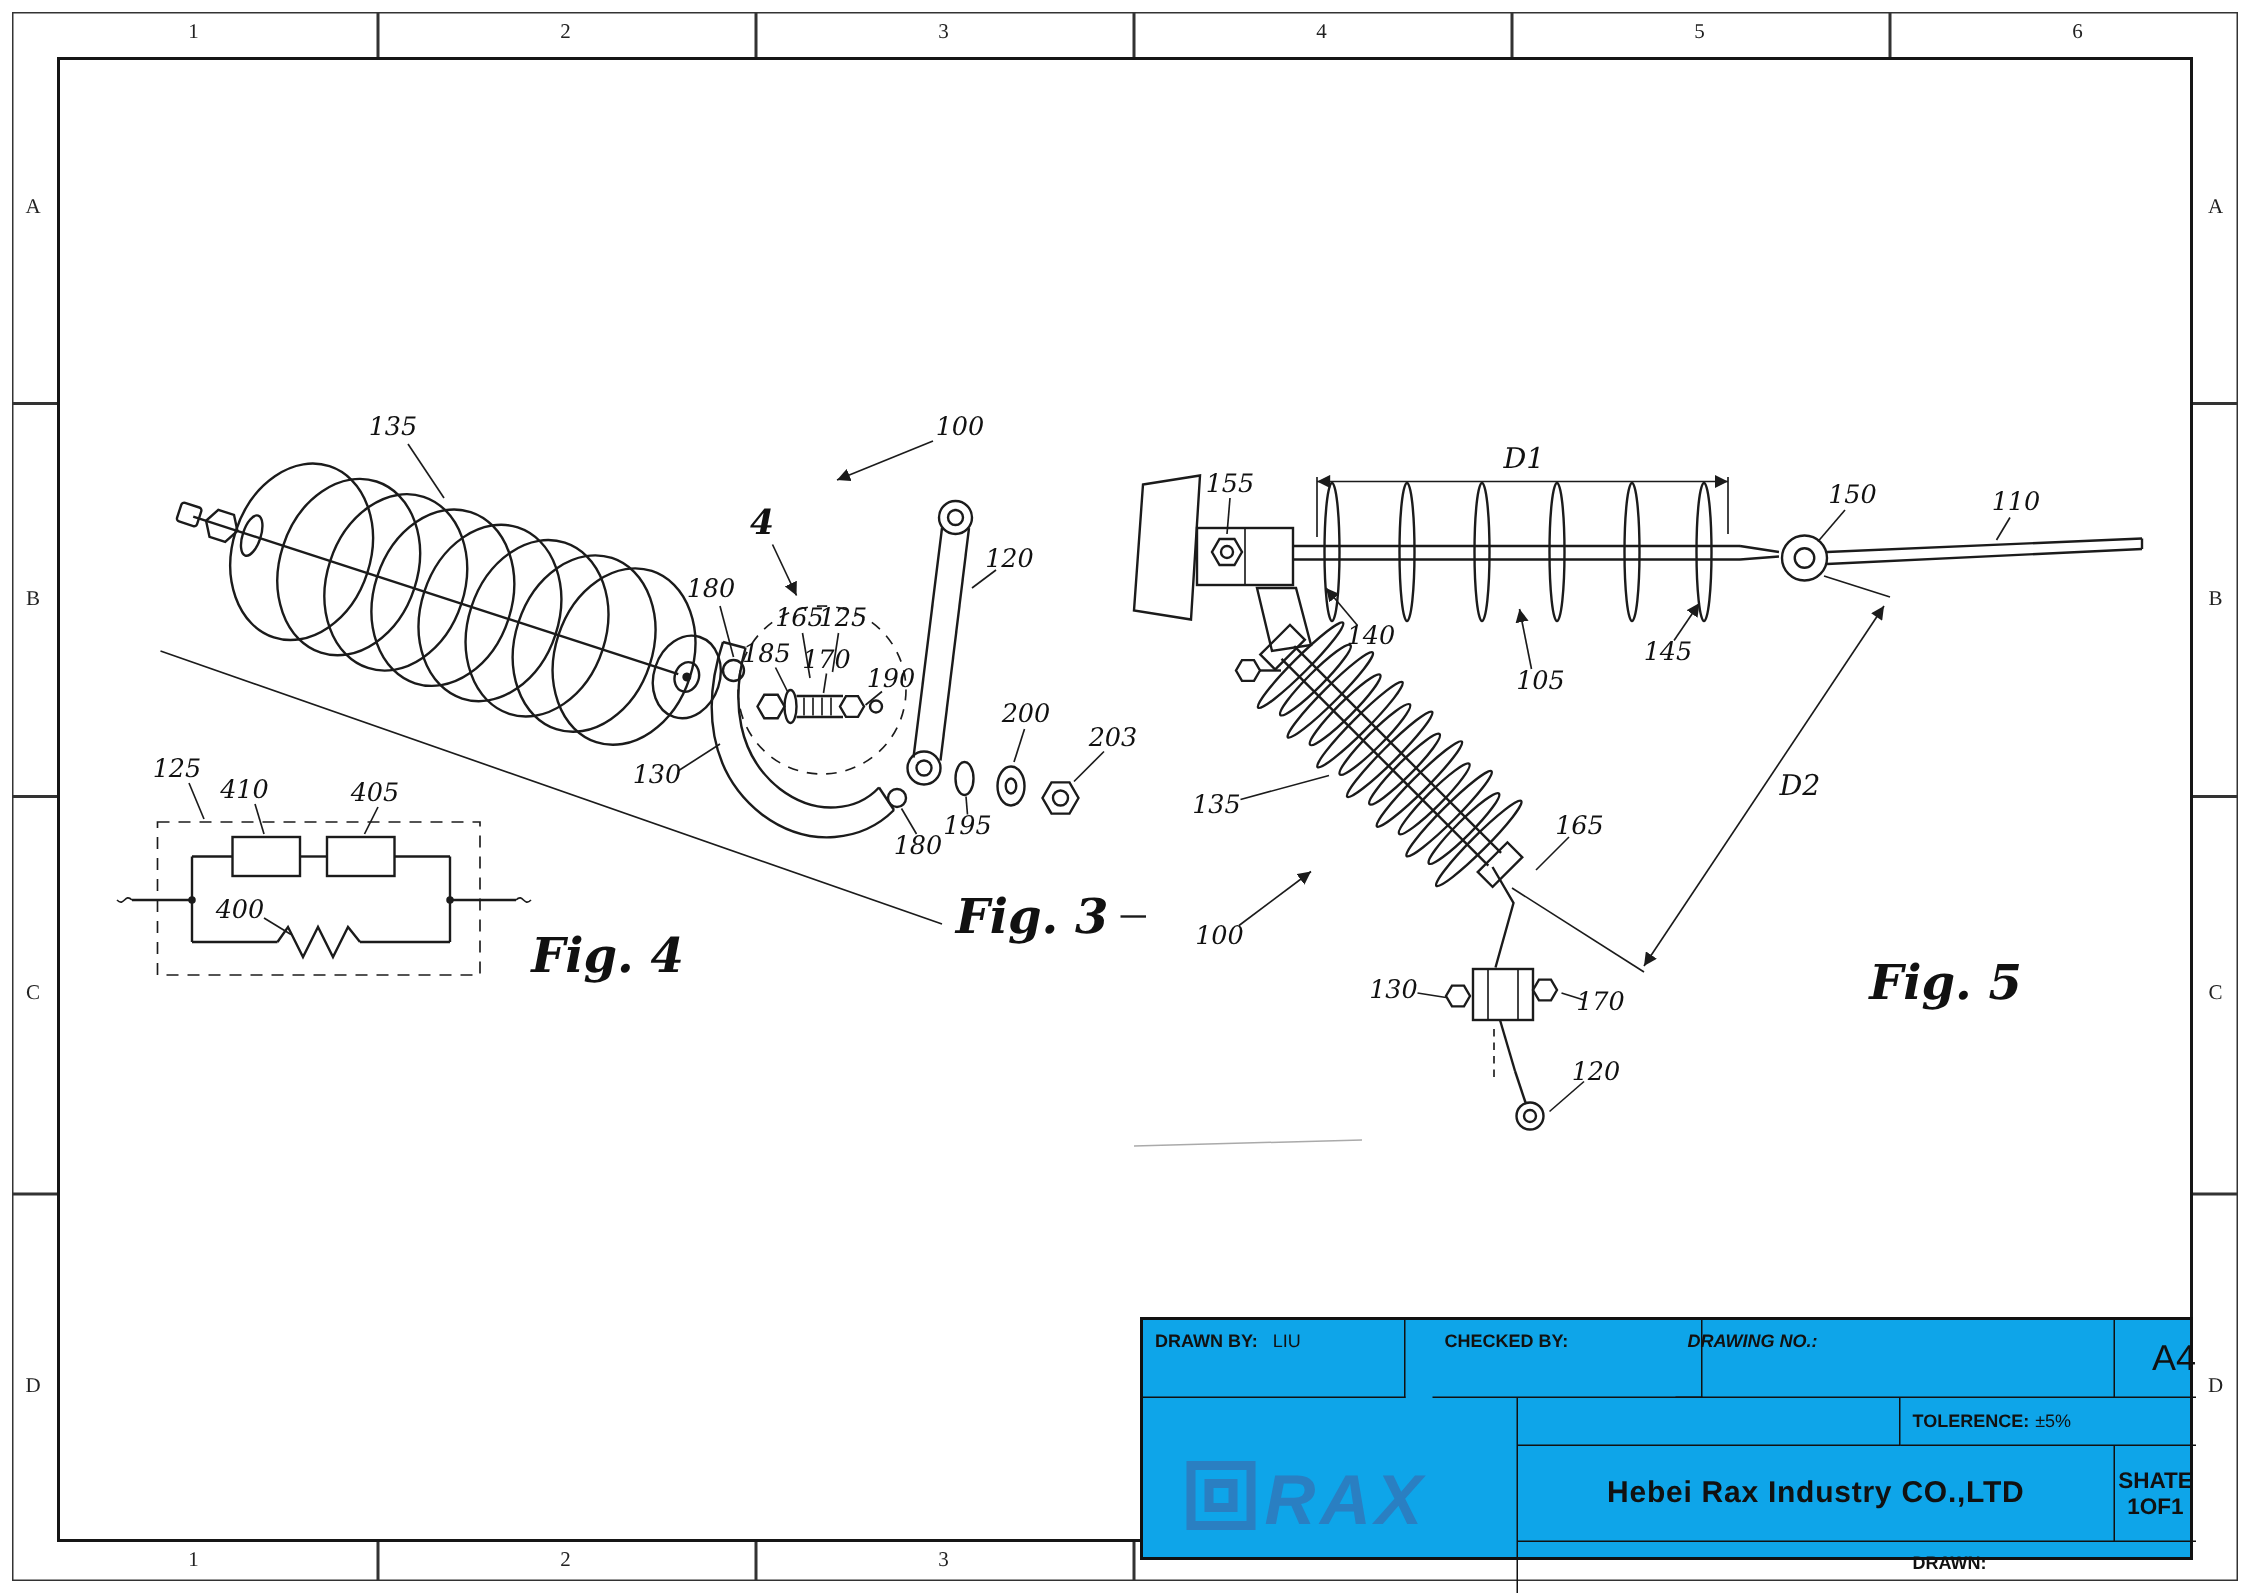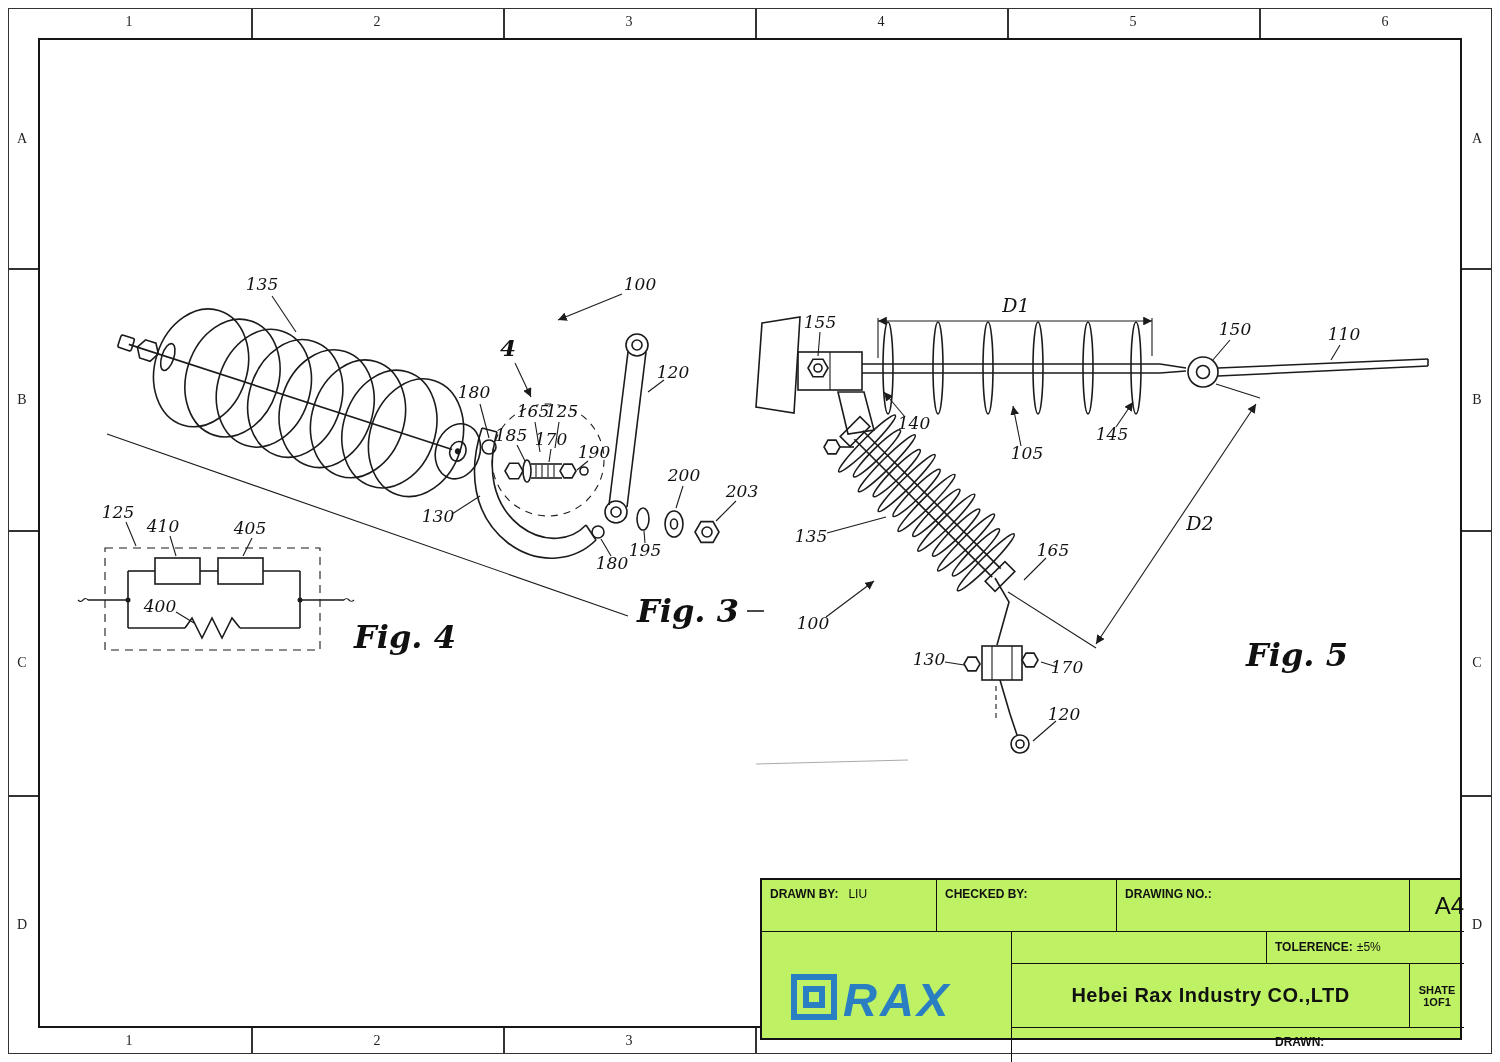--- a/index.html
+++ b/index.html
@@ -15,31 +15,31 @@
   
   .ln{stroke:#1b1b1b;stroke-width:1.6;fill:none;}
   .thin{stroke:#1b1b1b;stroke-width:1.1;fill:none;}
   .leader{stroke:#1b1b1b;stroke-width:1.1;fill:none;}
   .faint{stroke:#aaa;stroke-width:1;fill:none;}
   .ref{font-family:"DejaVu Serif",serif;font-style:italic;font-size:17px;fill:#111;text-anchor:middle;}
   .refbig{font-family:"DejaVu Serif",serif;font-style:italic;font-weight:bold;font-size:23px;fill:#111;text-anchor:middle;}
   .figcap{font-family:"DejaVu Serif",serif;font-style:italic;font-weight:bold;font-size:32px;fill:#111;text-anchor:middle;}
   .dim{font-family:"DejaVu Serif",serif;font-style:italic;font-size:19px;fill:#111;text-anchor:middle;}
   
-  .title-block{left:760px;top:878px;width:702px;height:162px;background:#bef264;
+  .title-block{left:760px;top:878px;width:702px;height:162px;background:#0ea5e9;
                border:2px solid #111;box-sizing:border-box;z-index:5;}
   .tb-cell{position:absolute;box-sizing:border-box;}
   .bR{border-right:1.5px solid #111;}
   .bB{border-bottom:1.5px solid #111;}
   .tb-label{font-size:12px;font-weight:bold;padding:7px 8px;display:inline-block;}
   .tb-value{font-size:12px;padding:7px 2px;display:inline-block;}
   .a4-cell{display:flex;align-items:center;justify-content:flex-end;font-size:24px;}
   .company-cell{display:flex;align-items:center;justify-content:center;
                 font-size:20px;font-weight:bold;letter-spacing:.5px;white-space:nowrap;}
-  .sheet-cell{display:flex;align-items:center;justify-content:center;font-size:11px;font-weight:bold;text-align:center;}
+  .sheet-cell{display:flex;align-items:center;justify-content:center;font-size:15px;font-weight:bold;text-align:center;}
   .logo-cell{display:flex;align-items:center;justify-content:center;font-style:italic;}
 </style>
 </head>
 <body>
 
 <div class="abs outer-frame"></div>
 <div class="abs inner-frame"></div>
 
 <div>
   <div class="abs tickv" style="left:251px;top:8px;height:30px;"></div>
@@ -306,24 +306,24 @@
   <text class="ref" x="1067" y="673">170</text>
   <text class="dim" x="1200" y="530">D2</text>
   <text class="ref" x="1064" y="720">120</text>
   <text class="figcap" x="1297" y="666">Fig. 5</text>
 </svg>
 
 <div class="abs title-block">
   <div class="tb-cell bR bB" style="left:0;top:0;width:175px;height:52px;">
     <span class="tb-label">DRAWN BY:</span><span class="tb-value">LIU</span>
   </div>
-  <div class="tb-cell bR bB" style="left:175px;top:0;width:180px;height:52px;">
+  <div class="tb-cell bR bB" style="left:193px;top:0;width:180px;height:52px;">
     <span class="tb-label">CHECKED BY:</span>
   </div>
-  <div class="tb-cell bR bB" style="left:355px;top:0;width:293px;height:52px;">
+  <div class="tb-cell bR bB" style="left:355px;top:0;width:293px;height:52px;font-style:italic;">
     <span class="tb-label">DRAWING NO.:</span>
   </div>
   <div class="tb-cell bB a4-cell" style="left:648px;top:0;width:54px;height:52px;">
     <span>A4</span>
   </div>
 
   <div class="tb-cell bR logo-cell" style="left:0;top:52px;width:250px;height:130px;">
     <svg width="196" height="56" viewBox="0 0 196 56">
       <rect x="5" y="8" width="40" height="40" fill="none" stroke-width="6" stroke="#2a7fc2"></rect>
       <rect x="17" y="20" width="16" height="16" fill="none" stroke-width="6" stroke="#2a7fc2"></rect>

